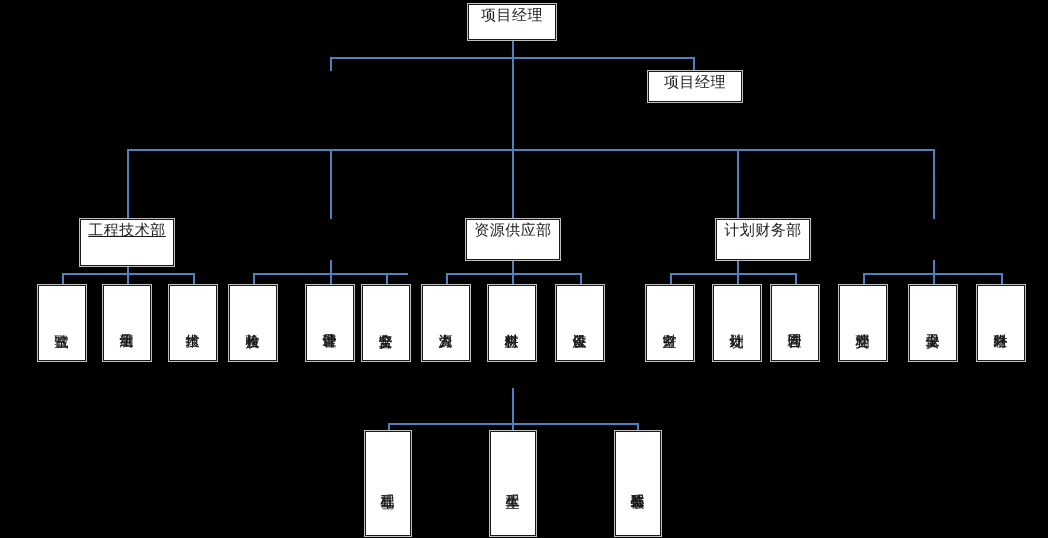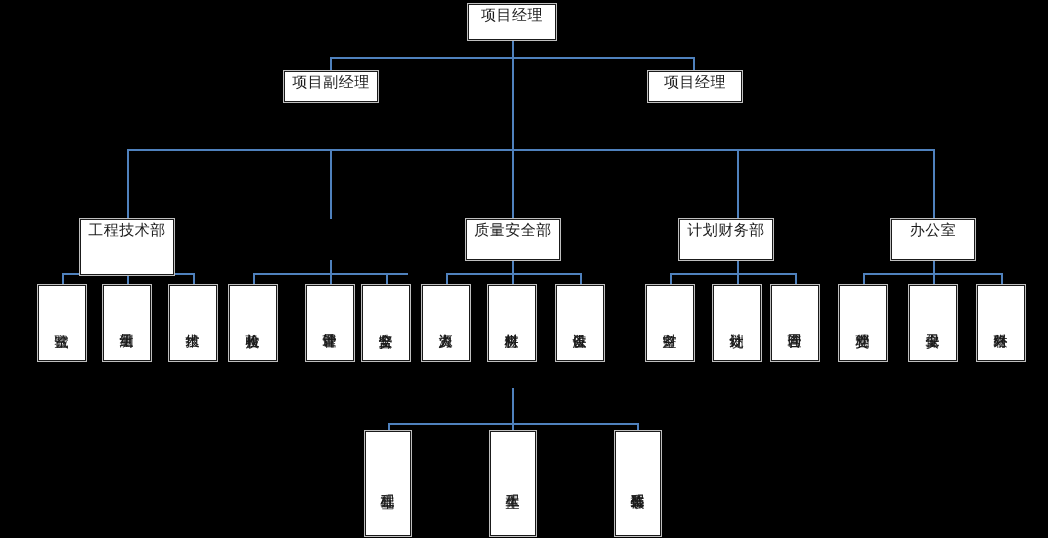--- a/index.html
+++ b/index.html
@@ -116,38 +116,32 @@
 
   <div class="line v" style="left:512px; top:388px; height:43px;"></div>
   <div class="line h" style="left:388px; top:423px; width:250px;"></div>
   <div class="line v" style="left:388px; top:423px; height:9px;"></div>
   <div class="line v" style="left:637px; top:423px; height:9px;"></div>
 
   <div class="node horiz" style="left:468px; top:4px; width:88px; height:36px;">
     <span class="label">项目经理</span>
   </div>
 
-  <div class="node horiz" style="left:284px; top:71px; width:94px; height:31px;">
-    <span class="label">项目副经理</span>
-  </div>
   <div class="node horiz" style="left:648px; top:71px; width:94px; height:31px;">
     <span class="label">项目经理</span>
   </div>
 
-  <div class="node horiz" style="left:80px; top:219px; width:94px; height:56px;">
+  <div class="node horiz" style="left:80px; top:219px; width:94px; height:47px;text-decoration:underline;">
     <span class="label">工程技术部</span>
   </div>
   <div class="node horiz" style="left:466px; top:219px; width:94px; height:41px;">
-    <span class="label">质量安全部</span>
-  </div>
-  <div class="node horiz" style="left:679px; top:219px; width:94px; height:41px;">
+    <span class="label">资源供应部</span>
+  </div>
+  <div class="node horiz" style="left:716px; top:219px; width:94px; height:41px;">
     <span class="label">计划财务部</span>
-  </div>
-  <div class="node horiz" style="left:891px; top:219px; width:84px; height:41px;">
-    <span class="label">办公室</span>
   </div>
 
   <div class="node vert" style="left:38px; top:285px; width:48px; height:76px;">
     <span class="label">试验室</span>
   </div>
   <div class="node vert" style="left:103px; top:285px; width:48px; height:76px;">
     <span class="label">测量组</span>
   </div>
   <div class="node vert" style="left:169px; top:285px; width:48px; height:76px;">
     <span class="label">技术组</span>

